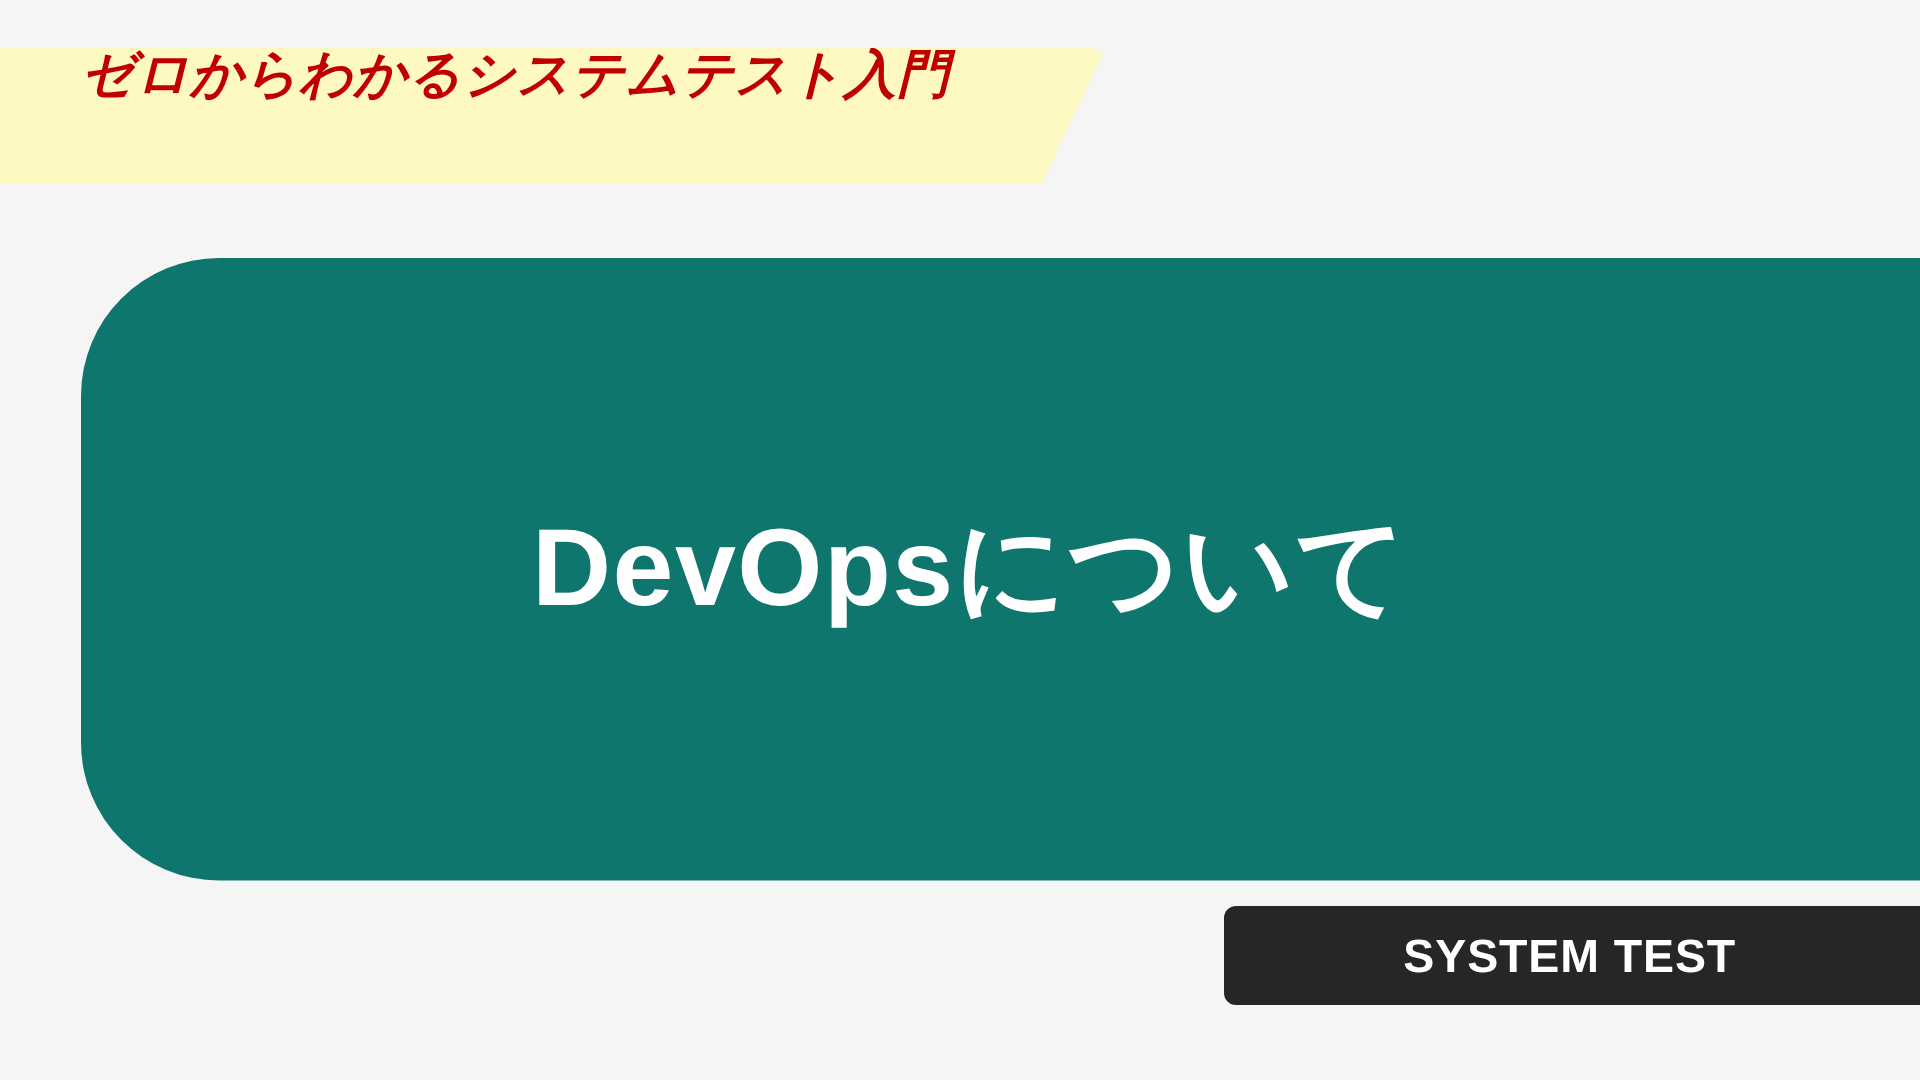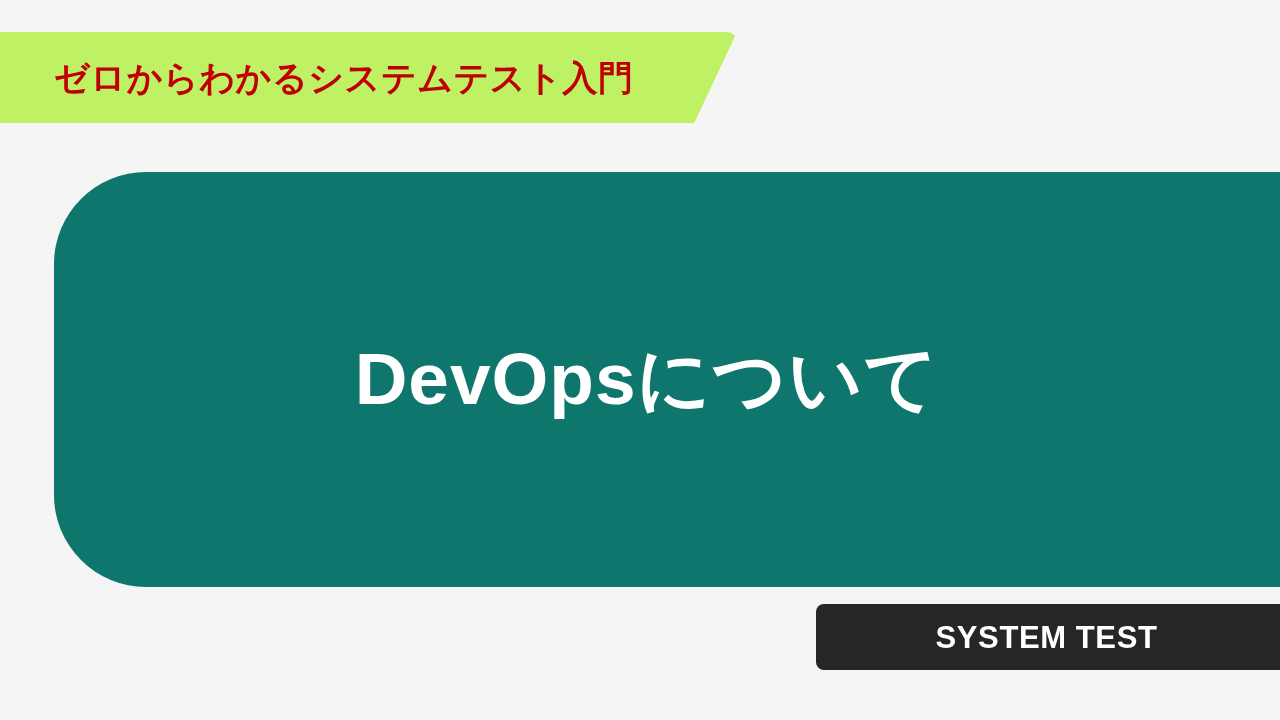--- a/index.html
+++ b/index.html
@@ -21,27 +21,28 @@
     background: #f5f5f5;
   }
 
   
   .header-ribbon {
     position: absolute;
     left: 0;
     top: 32px;
     width: 737px;
     height: 91px;
-    background: #bef264;
+    background: #fef9c3;
     border-top-right-radius: 10px;
     border-bottom-right-radius: 10px;
     -webkit-clip-path: polygon(0 0, 100% 0, 94.2% 100%, 0 100%);
     clip-path: polygon(0 0, 100% 0, 94.2% 100%, 0 100%);
     display: flex;
-    align-items: center;
+    align-items: flex-start;
+    font-style: italic;
   }
 
   .header-title {
     color: #c00000;
     font-size: 35px;
     font-weight: bold;
     letter-spacing: 0.5px;
     line-height: 1;
     margin-left: 54px;
     white-space: nowrap;

